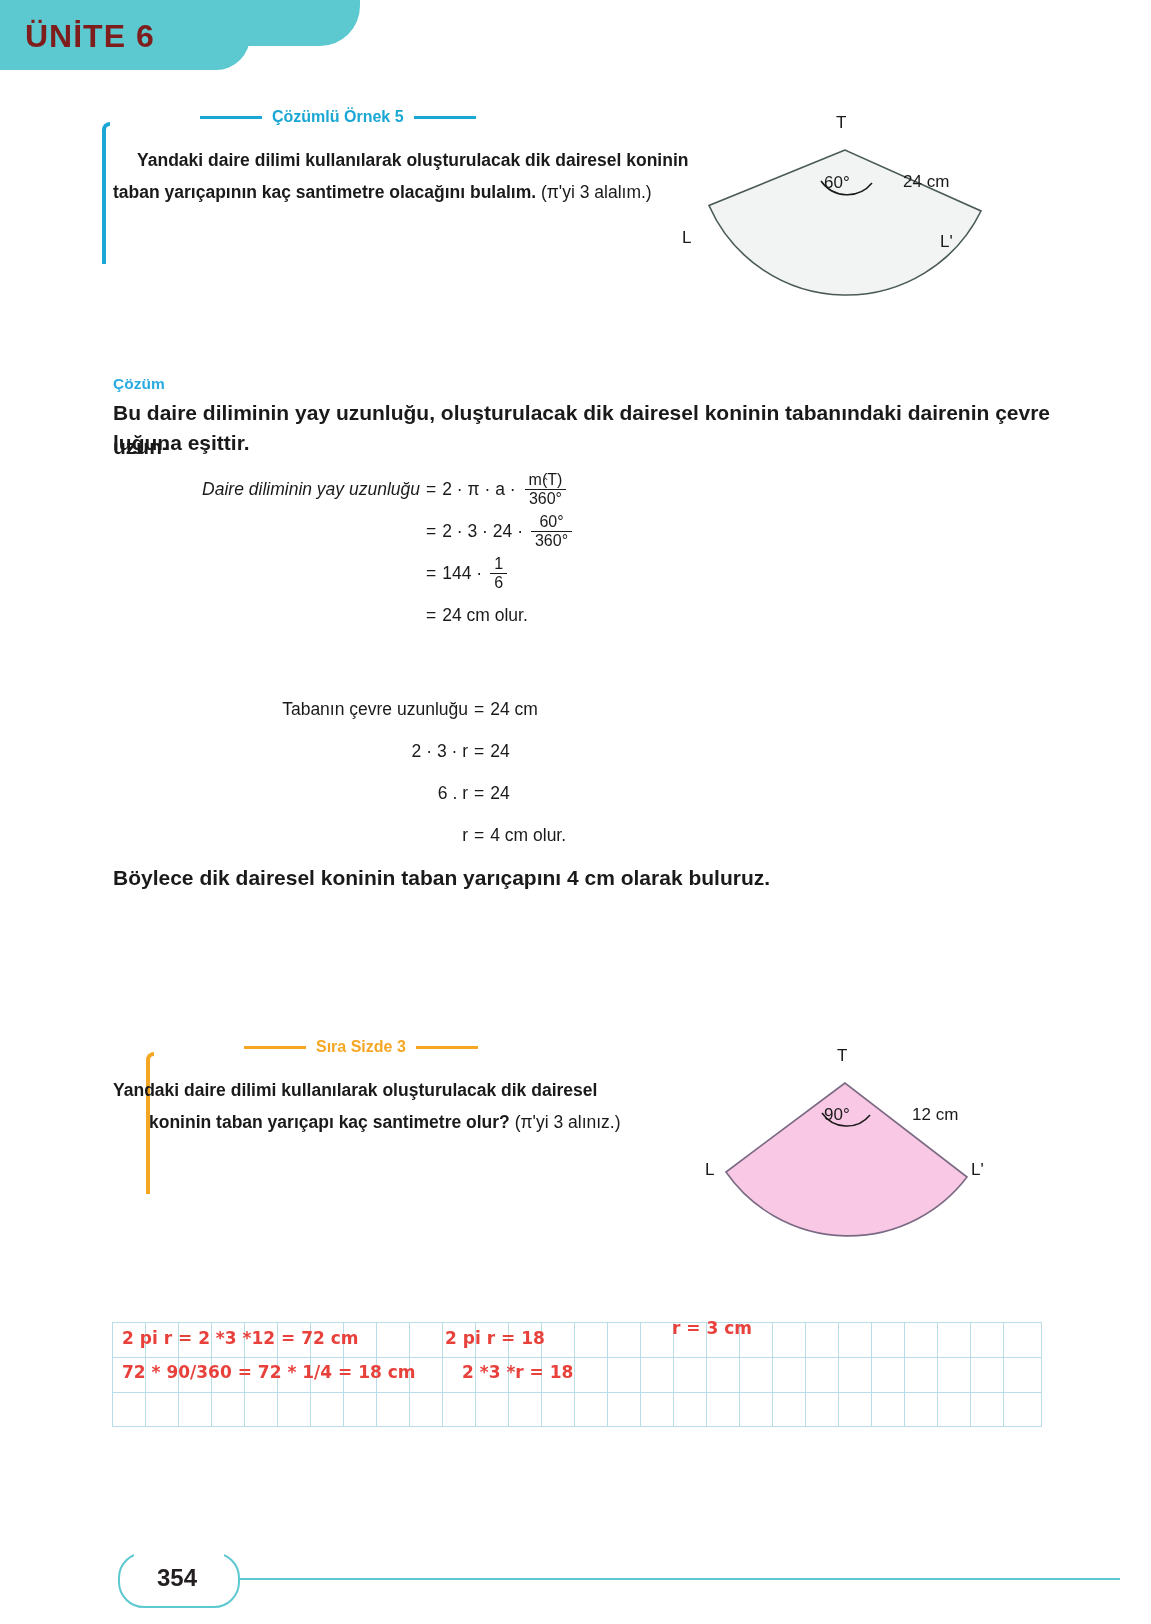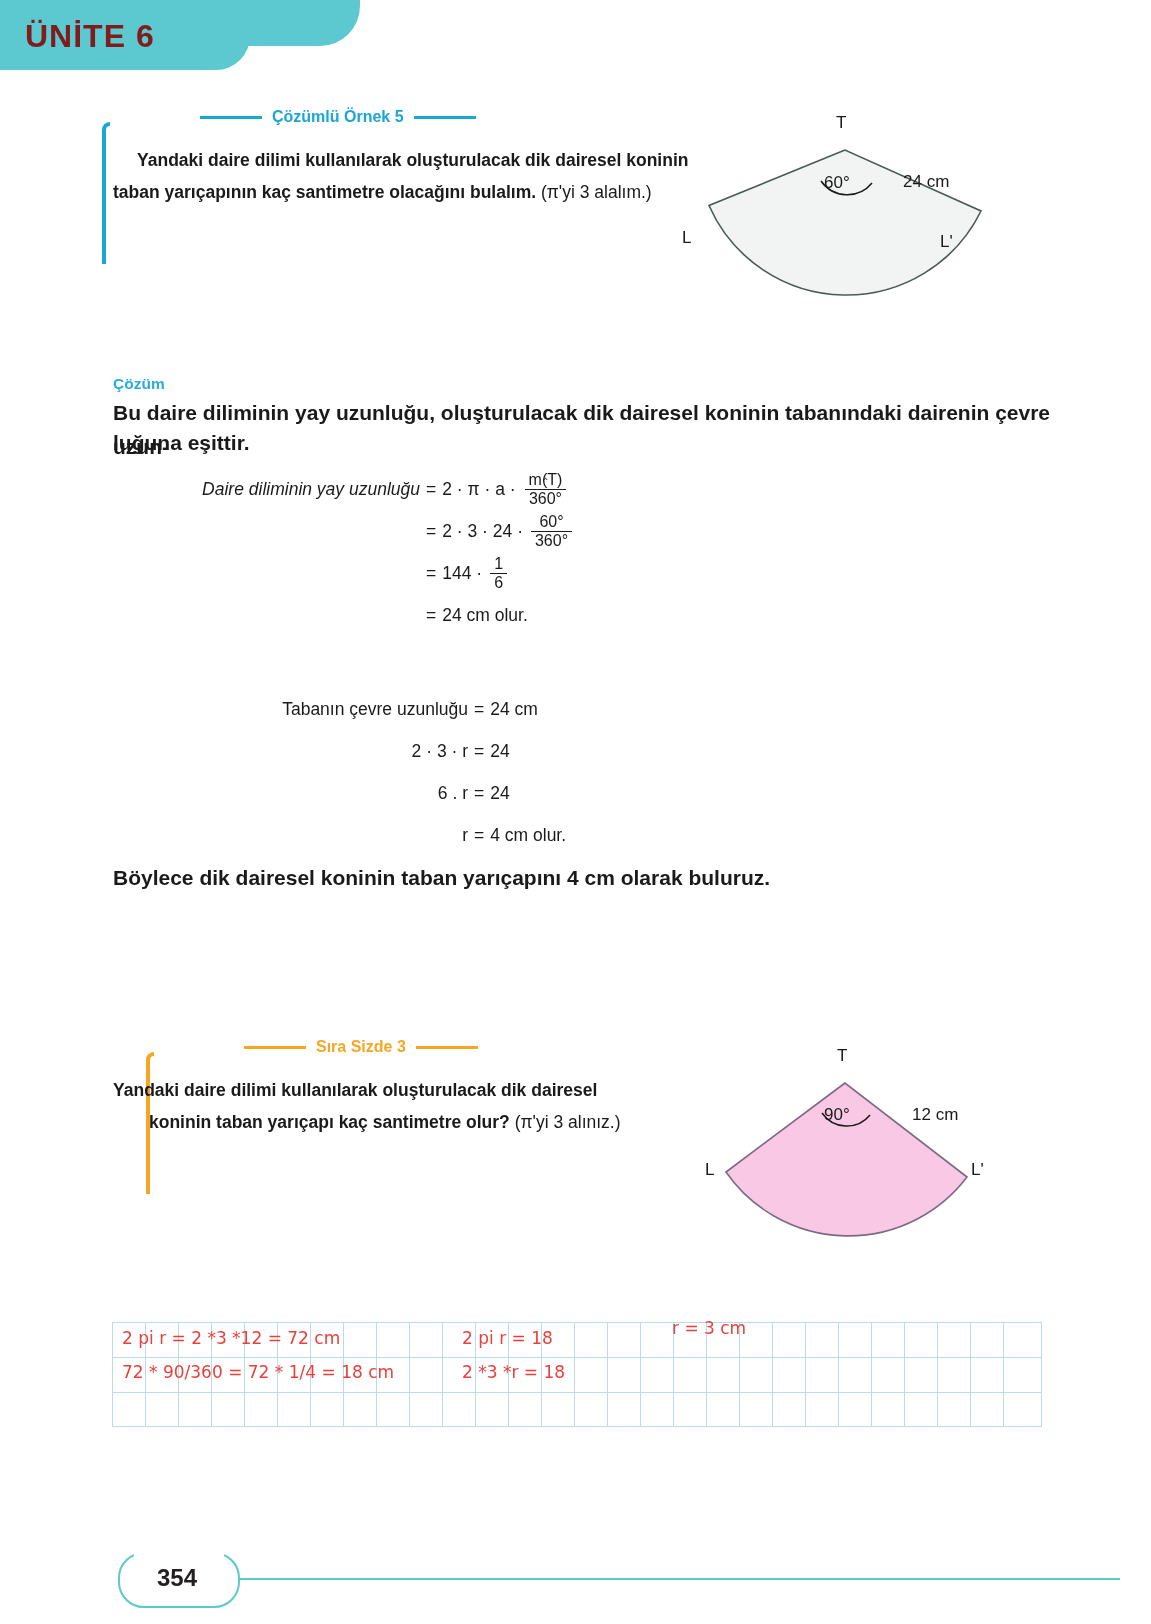--- a/index.html
+++ b/index.html
@@ -81,20 +81,21 @@
     position:absolute;left:50%;top:-5px;transform:translateX(-50%);
     font-size:13px;line-height:1;
   }
 
   
   .grid-area{position:absolute;}
   .grid-svg{display:block;}
   .hand{
     position:absolute;color:#e8413c;font-size:17px;white-space:nowrap;
     font-family:"DejaVu Sans",sans-serif;
+    font-weight:bold;
   }
 
   
   .footer{position:absolute;left:0;bottom:0;width:1151px;height:90px;}
   .footer .rule{
     position:absolute;left:120px;top:44px;width:1000px;height:0;
     border-top:2px solid #5cc8cf;
   }
   .page-pill{
     position:absolute;left:118px;top:18px;width:118px;height:52px;
@@ -302,21 +303,21 @@
       <line x1="759.5" y1="0" x2="759.5" y2="105"></line>
       <line x1="792.5" y1="0" x2="792.5" y2="105"></line>
       <line x1="825.5" y1="0" x2="825.5" y2="105"></line>
       <line x1="858.5" y1="0" x2="858.5" y2="105"></line>
       <line x1="891.5" y1="0" x2="891.5" y2="105"></line>
     </g>
   </svg>
 
   <div class="hand" style="left:10px;top:6px;">2 pi r = 2 *3 *12 = 72 cm</div>
   <div class="hand" style="left:10px;top:40px;">72 * 90/360 = 72 * 1/4 = 18 cm</div>
-  <div class="hand" style="left:350px;top:6px;">2 pi r = 18</div>
+  <div class="hand" style="left:333px;top:6px;">2 pi r = 18</div>
   <div class="hand" style="left:350px;top:40px;">2 *3 *r = 18</div>
   <div class="hand" style="left:560px;top:-4px;">r = 3 cm</div>
 </div>
 
 <div class="footer">
   <div class="rule"></div>
   <div class="page-pill">
     <div class="mask"></div>
   </div>
   <div class="page-num">354</div>

